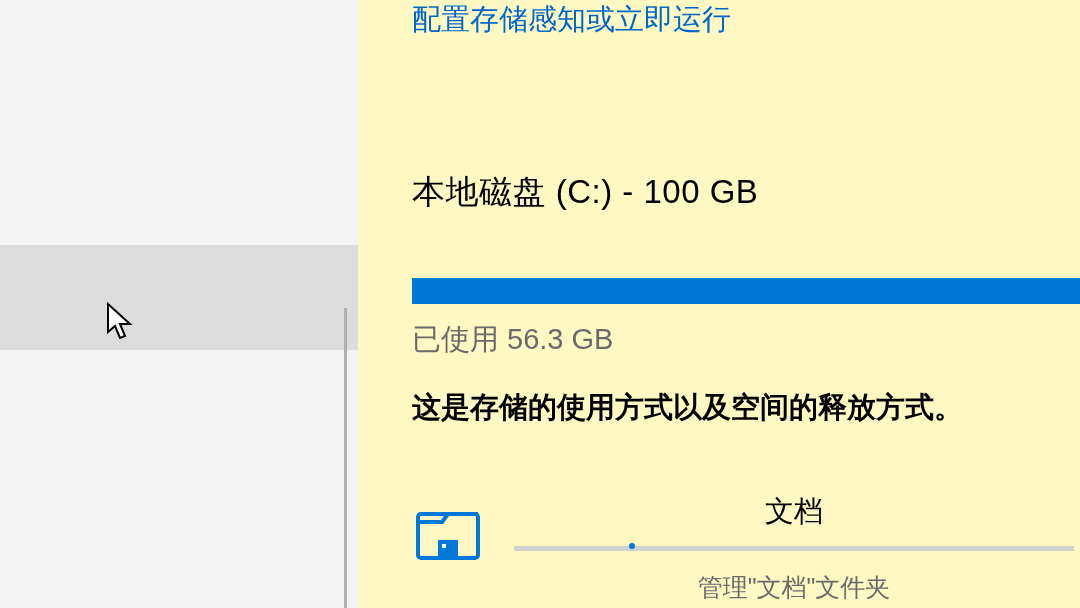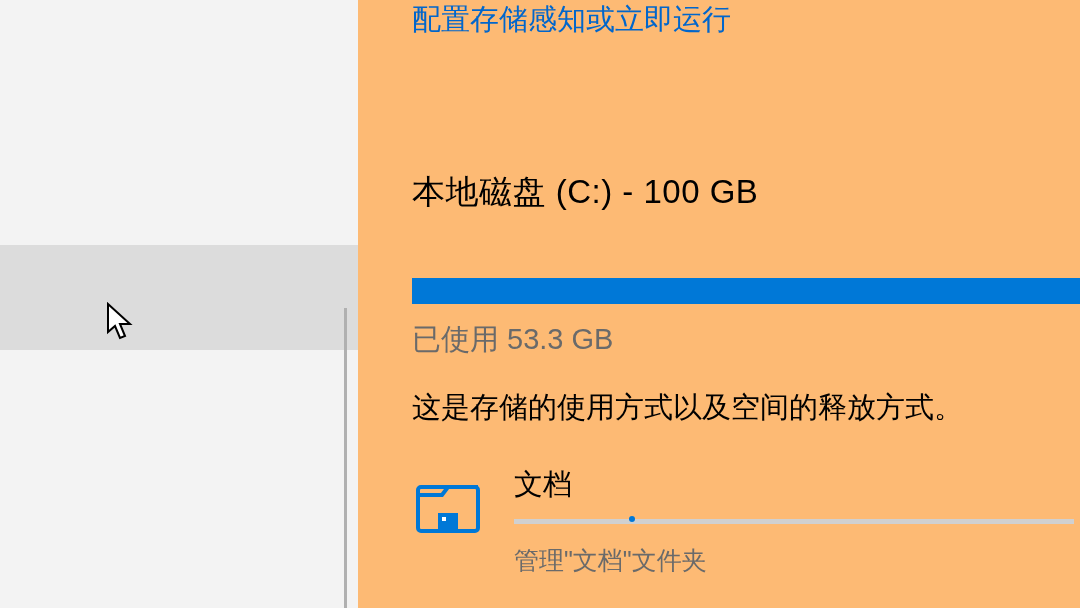--- a/index.html
+++ b/index.html
@@ -33,23 +33,24 @@
     .sidebar-divider {
       position: absolute;
       top: 308px;
       left: 344px;
       width: 3px;
       height: 300px;
       background: #b0b0b0;
     }
     .main {
       flex: 1;
-      background: #fdba74;
+      background: #fef9c3;
       padding: 0 0 4px 54px;
       position: relative;
+      text-align: center;
     }
     .config-link {
       color: #0066cc;
       font-size: 29px;
       position: absolute;
       top: 0px;
       left: 54px;
       cursor: pointer;
       font-weight: 400;
     }
@@ -77,25 +78,25 @@
       font-size: 29px;
       color: #6a6a6a;
       font-weight: 400;
     }
     .description-text {
       position: absolute;
       top: 388px;
       left: 54px;
       font-size: 29px;
       color: #000000;
-      font-weight: 400;
+      font-weight: 700;
     }
     .category-row {
       position: absolute;
-      top: 465px;
+      top: 492px;
       left: 54px;
       display: flex;
       align-items: flex-start;
     }
     .category-icon {
       width: 72px;
       height: 72px;
       margin-right: 30px;
       margin-top: 8px;
     }
@@ -148,21 +149,21 @@
     <div class="sidebar-selected"></div>
     <div class="sidebar-divider"></div>
   </div>
   <div class="main">
     <a class="config-link">配置存储感知或立即运行</a>
 
     <h2 class="disk-heading">本地磁盘 (C:) - 100 GB</h2>
 
     <div class="progress-bar"></div>
 
-    <div class="usage-text">已使用 53.3 GB</div>
+    <div class="usage-text">已使用 56.3 GB</div>
 
     <div class="description-text">这是存储的使用方式以及空间的释放方式。</div>
 
     <div class="category-row">
       <div class="category-icon">
         <svg viewBox="0 0 72 72" fill="none" stroke="#0078d7" stroke-width="4">
           <rect x="6" y="14" width="60" height="44" rx="3" fill="none"></rect>
           <path d="M 6 22 L 30 22 L 36 14 L 66 14" fill="none"></path>
           <rect x="26" y="40" width="20" height="18" fill="#0078d7" stroke="none"></rect>
           <rect x="30" y="44" width="4" height="4" fill="#ffffff" stroke="none"></rect>

